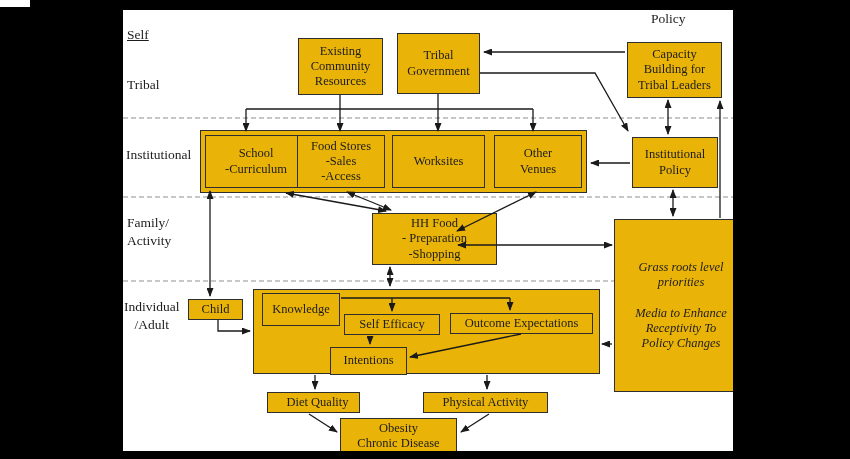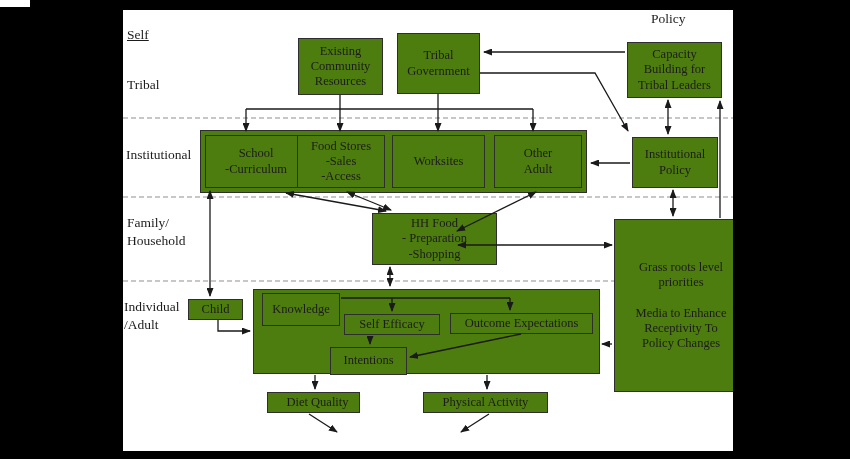--- a/index.html
+++ b/index.html
@@ -11,21 +11,21 @@
   .canvas {
     position:absolute; left:123px; top:10px; width:610px; height:441px;
     background:#ffffff; overflow:hidden;
   }
   .notch { position:absolute; left:0; top:0; width:30px; height:7px; background:#fff; }
   svg.layer { position:absolute; left:0; top:0; pointer-events:none; }
   #sep-svg { z-index:1; }
   #edges-svg { z-index:3; }
   .box {
     position:absolute; z-index:2; box-sizing:border-box;
-    background:#4d7c0f; border:1px solid #2e2e2e; color:#1c1c1c;
+    background:#eab308; border:1px solid #2e2e2e; color:#1c1c1c;
     display:flex; align-items:center; justify-content:center;
     text-align:center; white-space:pre-line;
     font-size:12.5px; line-height:1.22;
   }
   .outerbox { border:1px solid #2e2e2e; }
   .lvl {
     position:absolute; z-index:2; color:#1c1c1c;
     font-size:13.5px; line-height:1.3; white-space:pre-line;
   }
   .underline { text-decoration:underline; }
@@ -40,22 +40,22 @@
   <svg id="sep-svg" class="layer" width="610" height="441" viewBox="123 10 610 441">
       <line x1="123" x2="733" y1="118" y2="118" stroke="#8f8f8f" stroke-width="1" stroke-dasharray="5 3"></line>
       <line x1="123" x2="733" y1="197" y2="197" stroke="#8f8f8f" stroke-width="1" stroke-dasharray="5 3"></line>
       <line x1="123" x2="733" y1="281" y2="281" stroke="#8f8f8f" stroke-width="1" stroke-dasharray="5 3"></line>
     </svg>
 
   <div class="lvl underline" style="left:4px; top:16px;">Self</div>
   <div class="lvl" style="left:4px; top:66px;">Tribal</div>
   <div class="lvl" style="left:3px; top:136px;">Institutional</div>
   <div class="lvl" style="left:4px; top:204px;">Family/
-Household</div>
-  <div class="lvl" style="left:1px; top:288px;">Individual
+Activity</div>
+  <div class="lvl" style="left:1px; top:288px;text-align:center;">Individual
 /Adult</div>
   <div class="lvl" style="left:528px; top:0px;">Policy</div>
 
   <div class="box outerbox" style="left:77px;  top:120px; width:387px; height:63px;"></div>
   <div class="box outerbox" style="left:130px; top:279px; width:347px; height:85px;"></div>
 
   <div class="box" style="left:175px; top:28px;  width:85px;  height:57px;">Existing
 Community
 Resources</div>
   <div class="box" style="left:274px; top:23px;  width:83px;  height:61px;">Tribal
@@ -63,39 +63,41 @@
   <div class="box" style="left:504px; top:32px;  width:95px;  height:56px;">Capacity
 Building for
 Tribal Leaders</div>
   <div class="box" style="left:82px;  top:125px; width:102px;  height:53px;">School
 -Curriculum</div>
   <div class="box" style="left:174px; top:125px; width:88px;  height:53px;">Food Stores
 -Sales
 -Access</div>
   <div class="box" style="left:269px; top:125px; width:93px;  height:53px;">Worksites</div>
   <div class="box" style="left:371px; top:125px; width:88px;  height:53px;">Other
-Adult</div>
+Venues</div>
   <div class="box" style="left:509px; top:127px; width:86px;  height:51px;">Institutional
 Policy</div>
   <div class="box" style="left:207px; top:203px; width:125px; height:52px;margin-left:42px;">HH Food
 - Preparation
 -Shopping</div>
-  <div class="box" style="left:491px; top:209px; width:134px; height:173px;">Grass roots level
+  <div class="box" style="left:491px; top:209px; width:134px; height:173px;font-style:italic;">Grass roots level
 priorities
 
 Media to Enhance
 Receptivity To
 Policy Changes</div>
   <div class="box" style="left:65px;  top:289px; width:55px;  height:21px;">Child</div>
   <div class="box" style="left:139px; top:283px; width:78px;  height:33px;">Knowledge</div>
   <div class="box" style="left:221px; top:304px; width:96px;  height:21px;">Self Efficacy</div>
   <div class="box" style="left:327px; top:303px; width:143px; height:21px;">Outcome Expectations</div>
   <div class="box" style="left:207px; top:337px; width:77px;  height:28px;">Intentions</div>
   <div class="box" style="left:144px; top:382px; width:93px;  height:21px;padding-left:8px;">Diet Quality</div>
   <div class="box" style="left:300px; top:382px; width:125px; height:21px;">Physical Activity</div>
+  <div class="box" style="left:217px; top:408px; width:117px; height:36px;">Obesity
+Chronic Disease</div>
 
   <svg id="edges-svg" class="layer" width="610" height="441" viewBox="123 10 610 441">
     <defs>
       <marker id="ah" markerUnits="userSpaceOnUse" markerWidth="9" markerHeight="7" refX="8" refY="3.5" orient="auto">
         <path d="M0,0 L9,3.5 L0,7 z" fill="#1a1a1a"></path>
       </marker>
       <marker id="ahs" markerUnits="userSpaceOnUse" markerWidth="9" markerHeight="7" refX="8" refY="3.5" orient="auto-start-reverse">
         <path d="M0,0 L9,3.5 L0,7 z" fill="#1a1a1a"></path>
       </marker>
     </defs>

